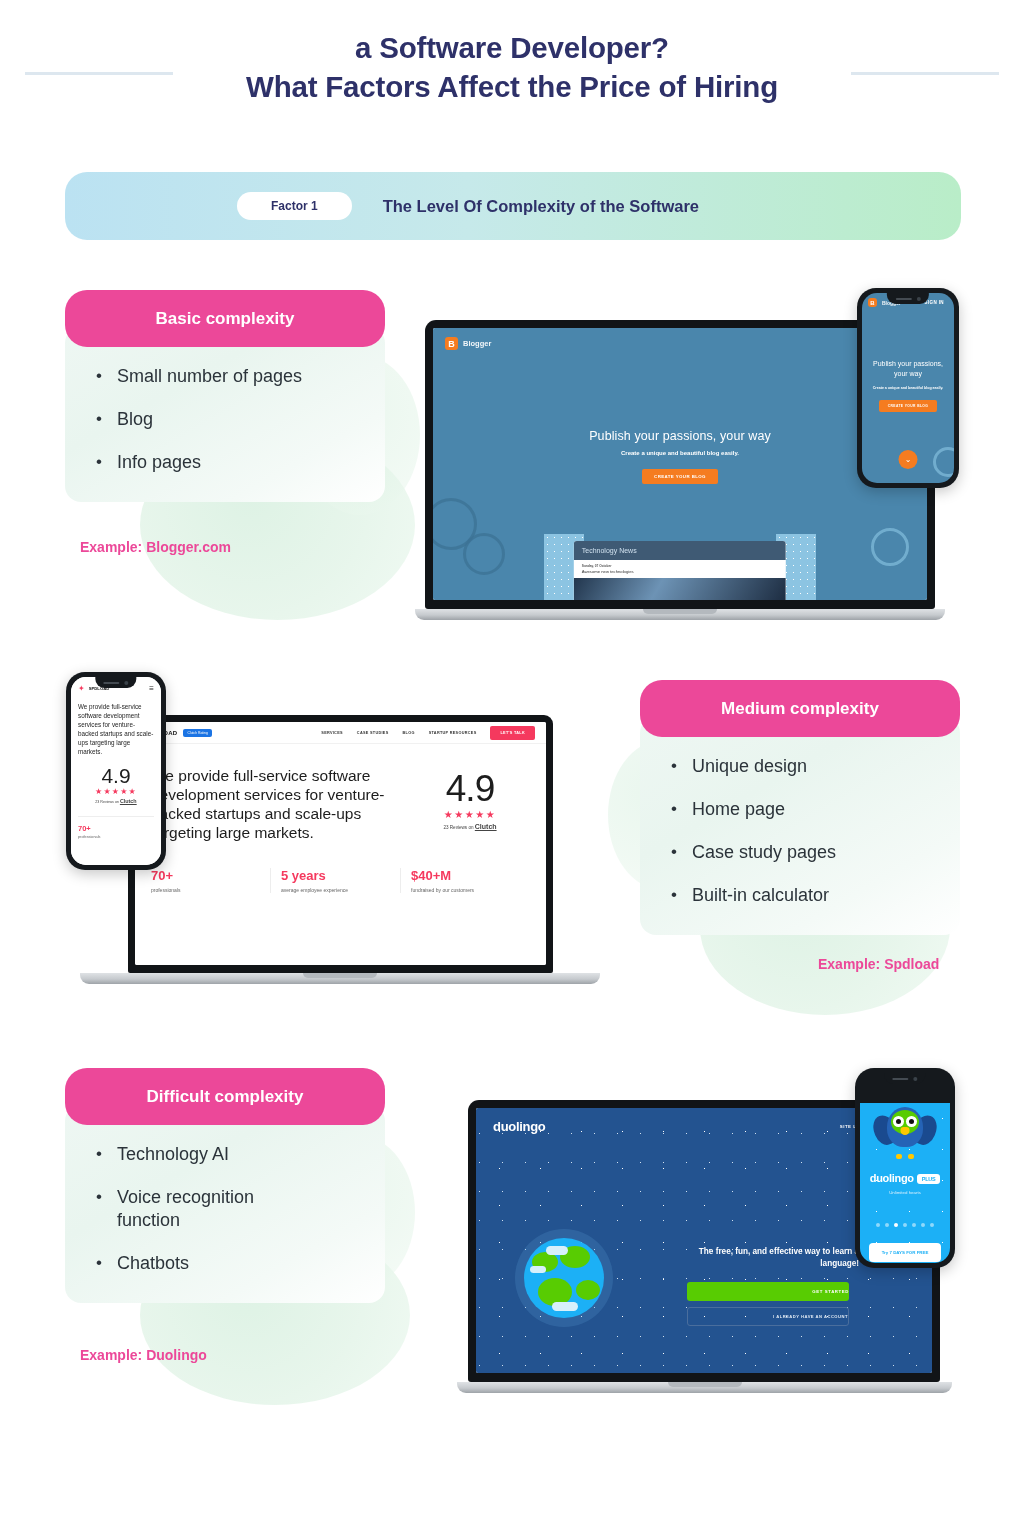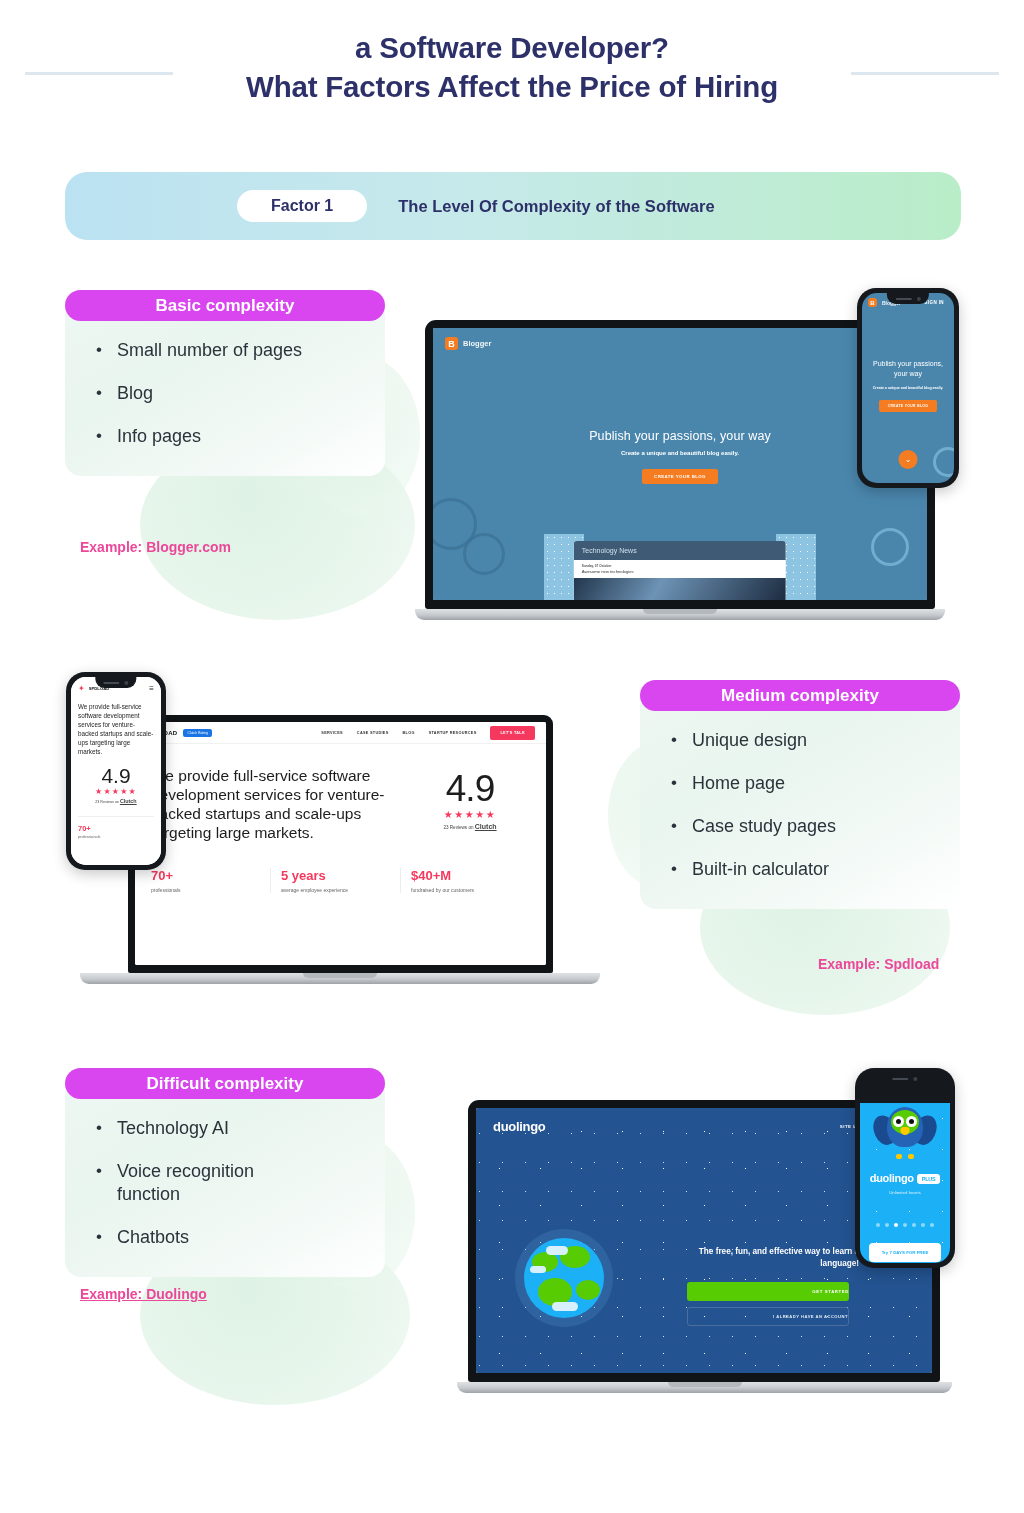--- a/index.html
+++ b/index.html
@@ -23,38 +23,38 @@
 
   
   .factor-banner {
     position: absolute; left: 65px; top: 172px;
     width: 896px; height: 68px; border-radius: 22px;
     background: linear-gradient(90deg, #bbe2f2 0%, #c6e9ea 45%, #b9edc8 100%);
     display: flex; align-items: center;
   }
   .factor-pill {
     margin-left: 172px; background: #ffffff; border-radius: 16px;
-    padding: 7px 34px; font-size: 16px; font-weight: bold; color: #2e3169;
+    padding: 7px 34px; font-size: 12px; font-weight: bold; color: #2e3169;
   }
   .factor-text {
     margin-left: 31px; font-size: 16.5px; font-weight: bold; color: #2e3169;
   }
 
   
   .blob {
     position: absolute; border-radius: 50%;
     background: radial-gradient(circle at 40% 35%, #d8f0e0 0%, #e3f4e8 55%, #eef9f1 100%);
     opacity: .85; z-index: 0;
   }
 
   
   .info-card { position: absolute; z-index: 2; }
   .card-head {
-    background: #d946ef; color: #ffffff; border-radius: 22px;
-    height: 31px; display: flex; align-items: center; justify-content: center;
+    background: #ec4899; color: #ffffff; border-radius: 22px;
+    height: 57px; display: flex; align-items: center; justify-content: center;
     font-size: 17px; font-weight: bold; position: relative; z-index: 3;
   }
   .card-body {
     margin-top: -20px; padding: 38px 26px 26px 26px; border-radius: 16px;
     background: linear-gradient(150deg, #eef7f3 0%, #e9f5ef 35%, #f4faf7 75%, #ffffff 100%);
     position: relative; z-index: 2;
   }
   .card-body ul { list-style: none; }
   .card-body li {
     font-size: 18px; color: #2b333a; line-height: 23px;
@@ -423,21 +423,21 @@
 <div class="info-card" style="left:65px; top:1068px; width:320px;">
   <div class="card-head">Difficult complexity</div>
   <div class="card-body">
     <ul>
       <li>Technology AI</li>
       <li style="max-width:200px;">Voice recognition function</li>
       <li>Chatbots</li>
     </ul>
   </div>
 </div>
-<div class="example-label" style="left:80px; top:1286px;text-decoration:underline;">Example: Duolingo</div>
+<div class="example-label" style="left:80px; top:1347px;">Example: Duolingo</div>
 
 <div class="laptop" style="left:468px; top:1100px; width:472px;">
   <div class="laptop-lid">
     <div class="laptop-screen" style="height:265px;">
       <div class="duo-screen">
         <div class="duo-nav">
           <div class="duo-brand">duolingo</div>
           <div class="duo-lang">
             <span>SITE LANGUAGE: ENGLISH</span>
             <span> ⌄</span>

